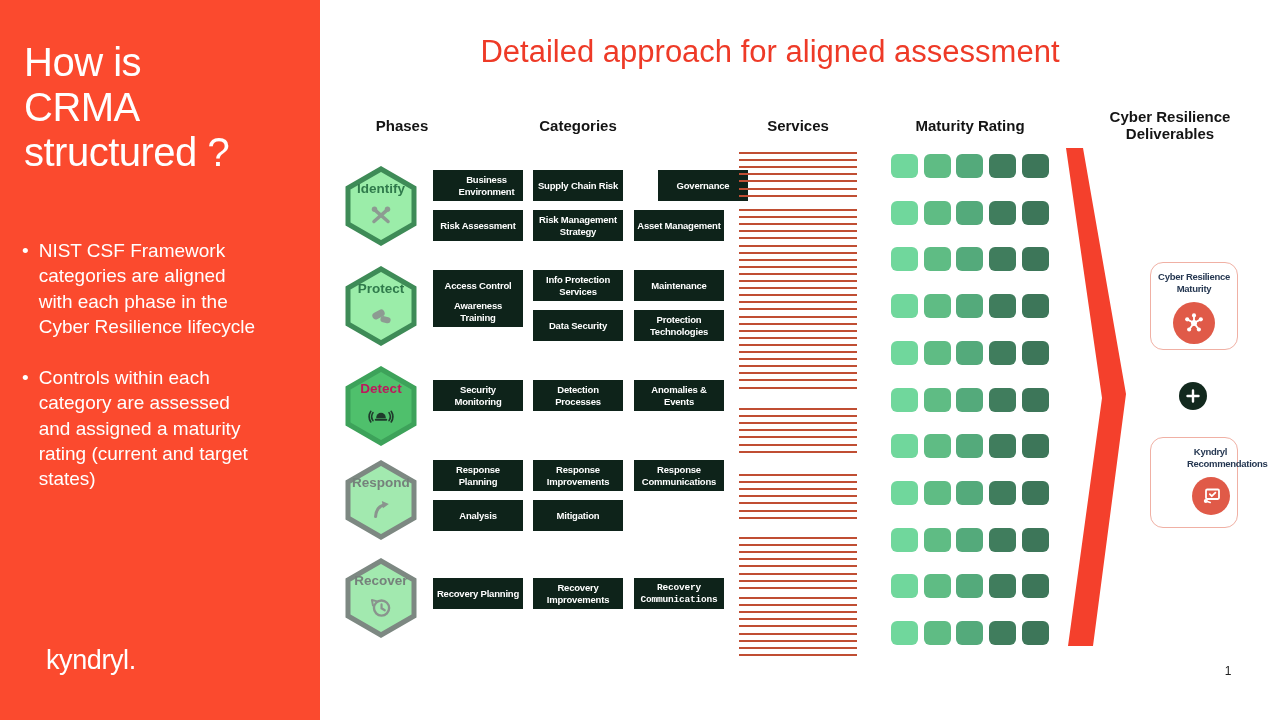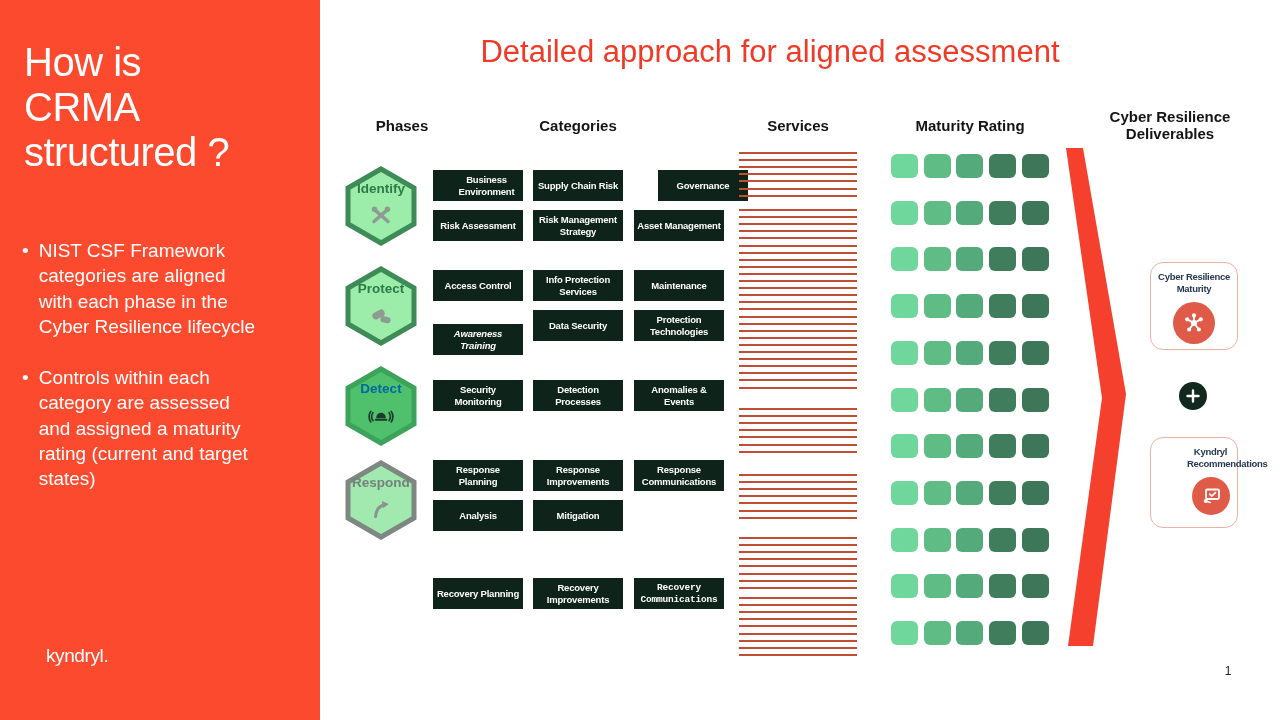--- a/index.html
+++ b/index.html
@@ -7,37 +7,37 @@
          font-family:"Liberation Sans",sans-serif;}
   .pre{white-space:pre-line;}
 
   
   .sidebar{position:absolute;left:0;top:0;width:320px;height:720px;background:#fb4a2e;color:#fff;}
   .sidebar-title{position:absolute;left:24px;top:40px;font-size:40px;font-weight:500;
                  line-height:1.13;letter-spacing:-0.5px;}
   .bullets{position:absolute;left:22px;top:238px;width:284px;margin:0;padding:0;list-style:none;}
   .bullets li{display:flex;font-size:19px;line-height:1.33;margin-bottom:26px;}
   .bullets li::before{content:"\2022";margin-right:10px;flex:0 0 auto;}
-  .logo{position:absolute;left:46px;top:645px;font-size:19px;font-weight:500;letter-spacing:-0.4px;}
+  .logo{position:absolute;left:46px;top:645px;font-size:27px;font-weight:500;letter-spacing:-0.4px;}
 
   
   .main-title{position:absolute;left:340px;top:34px;width:860px;text-align:center;
               font-size:31px;font-weight:500;color:#ee3a27;}
   .col-header{position:absolute;font-size:15px;font-weight:700;color:#141414;
               text-align:center;line-height:1.16;}
 
   
   .hex{position:absolute;width:74px;height:80px;}
   .hex svg.hex-shape{position:absolute;left:0;top:0;width:74px;height:80px;}
   .hex-green  polygon{fill:#9beda9;stroke:#3e8b57;stroke-width:5;}
   .hex-bright polygon{fill:#4fc06c;stroke:#3da25a;stroke-width:5;}
   .hex-gray   polygon{fill:#a2e9af;stroke:#7d8882;stroke-width:5;}
   .hex-label{position:absolute;top:15px;width:100%;text-align:center;font-size:13.5px;font-weight:700;}
   .hex-green  .hex-label{color:#2f7a4b;}
-  .hex-bright .hex-label{color:#0369a1;}
+  .hex-bright .hex-label{color:#be185d;}
   .hex-gray   .hex-label{color:#75817b;}
   .hex-icon{position:absolute;top:36px;left:50%;transform:translateX(-50%);width:26px;height:26px;}
   .hex-icon svg{width:26px;height:26px;display:block;}
   .hex-green  .hex-icon{color:#8d9b92;}
   .hex-bright .hex-icon{color:#1e3a2b;}
   .hex-gray   .hex-icon{color:#8a948e;}
 
   
   .cat-box{position:absolute;width:90px;height:31px;background:#0e231a;color:#ffffff;
            display:flex;align-items:center;justify-content:center;text-align:center;
@@ -180,21 +180,21 @@
           </g>
           <g transform="rotate(14 16 16)">
             <rect x="11.5" y="13.5" width="9.5" height="5.6" rx="2.8"></rect>
           </g>
         </svg>
       </div>
     </div>
     <div class="cat-box" style="left: 433px; top: 270px;">Access Control</div>
     <div class="cat-box" style="left: 533px; top: 270px;">Info Protection Services</div>
     <div class="cat-box" style="left: 634px; top: 270px;">Maintenance</div>
-    <div class="cat-box" style="left: 433px; top: 324px; font-style: italic;">Awareness Training</div>
+    <div class="cat-box" style="left: 433px; top: 296px;">Awareness Training</div>
     <div class="cat-box" style="left: 533px; top: 310px;">Data Security</div>
     <div class="cat-box" style="left: 634px; top: 310px;">Protection Technologies</div>
     <div class="hex hex-bright" style="left: 344px; top: 366px;">
       <svg class="hex-shape" viewBox="0 0 74 80">
         <polygon points="37,3 70,22 70,58 37,77 4,58 4,22"></polygon>
       </svg>
       <div class="hex-label">Detect</div>
       <div class="hex-icon">
         <svg viewBox="0 0 24 24">
           <path d="M7.6 14.4 a4.4 4.4 0 0 1 8.8 0 v0.6 h-8.8 z" fill="currentColor"></path>
@@ -221,20 +221,33 @@
           <path d="M7 19 C7.5 12 10.5 9 15.5 8" stroke="currentColor" stroke-width="2.8" fill="none" stroke-linecap="round"></path>
           <path d="M12.8 4.6 L19.2 7.4 L13.8 11.2 z" fill="currentColor"></path>
         </svg>
       </div>
     </div>
     <div class="cat-box" style="left: 433px; top: 460px;">Response Planning</div>
     <div class="cat-box" style="left: 533px; top: 460px;">Response Improvements</div>
     <div class="cat-box" style="left: 634px; top: 460px;">Response Communications</div>
     <div class="cat-box" style="left: 433px; top: 500px;">Analysis</div>
     <div class="cat-box" style="left: 533px; top: 500px;">Mitigation</div>
+    <div class="hex hex-gray" style="left: 344px; top: 558px;">
+      <svg class="hex-shape" viewBox="0 0 74 80">
+        <polygon points="37,3 70,22 70,58 37,77 4,58 4,22"></polygon>
+      </svg>
+      <div class="hex-label">Recover</div>
+      <div class="hex-icon">
+        <svg viewBox="0 0 24 24" fill="none" stroke="currentColor">
+          <circle cx="12.5" cy="13" r="7" stroke-width="2.2"></circle>
+          <path d="M12.5 9.6 v3.6 l3 1.8" stroke-width="2" stroke-linecap="round"></path>
+          <path d="M4.6 10.6 L3.6 5.6 L8.6 6.8" stroke-width="1.8" stroke-linecap="round" stroke-linejoin="round"></path>
+        </svg>
+      </div>
+    </div>
     <div class="cat-box" style="left: 433px; top: 578px;">Recovery Planning</div>
     <div class="cat-box" style="left: 533px; top: 578px;">Recovery Improvements</div>
     <div class="cat-box" style="left: 634px; top: 578px; font-family: Liberation Mono, monospace;">Recovery Communications</div>
     <div class="ctrl-line" style="left: 739px; top: 152px; background: rgb(192, 78, 51);"></div>
     <div class="ctrl-line" style="left: 739px; top: 159.1px; background: rgb(192, 78, 51);"></div>
     <div class="ctrl-line" style="left: 739px; top: 166.2px; background: rgb(192, 78, 51);"></div>
     <div class="ctrl-line" style="left: 739px; top: 173.3px; background: rgb(192, 78, 51);"></div>
     <div class="ctrl-line" style="left: 739px; top: 180.4px; background: rgb(192, 78, 51);"></div>
     <div class="ctrl-line" style="left: 739px; top: 187.5px; background: rgb(192, 78, 51);"></div>
     <div class="ctrl-line" style="left: 739px; top: 194.6px; background: rgb(192, 78, 51);"></div>

